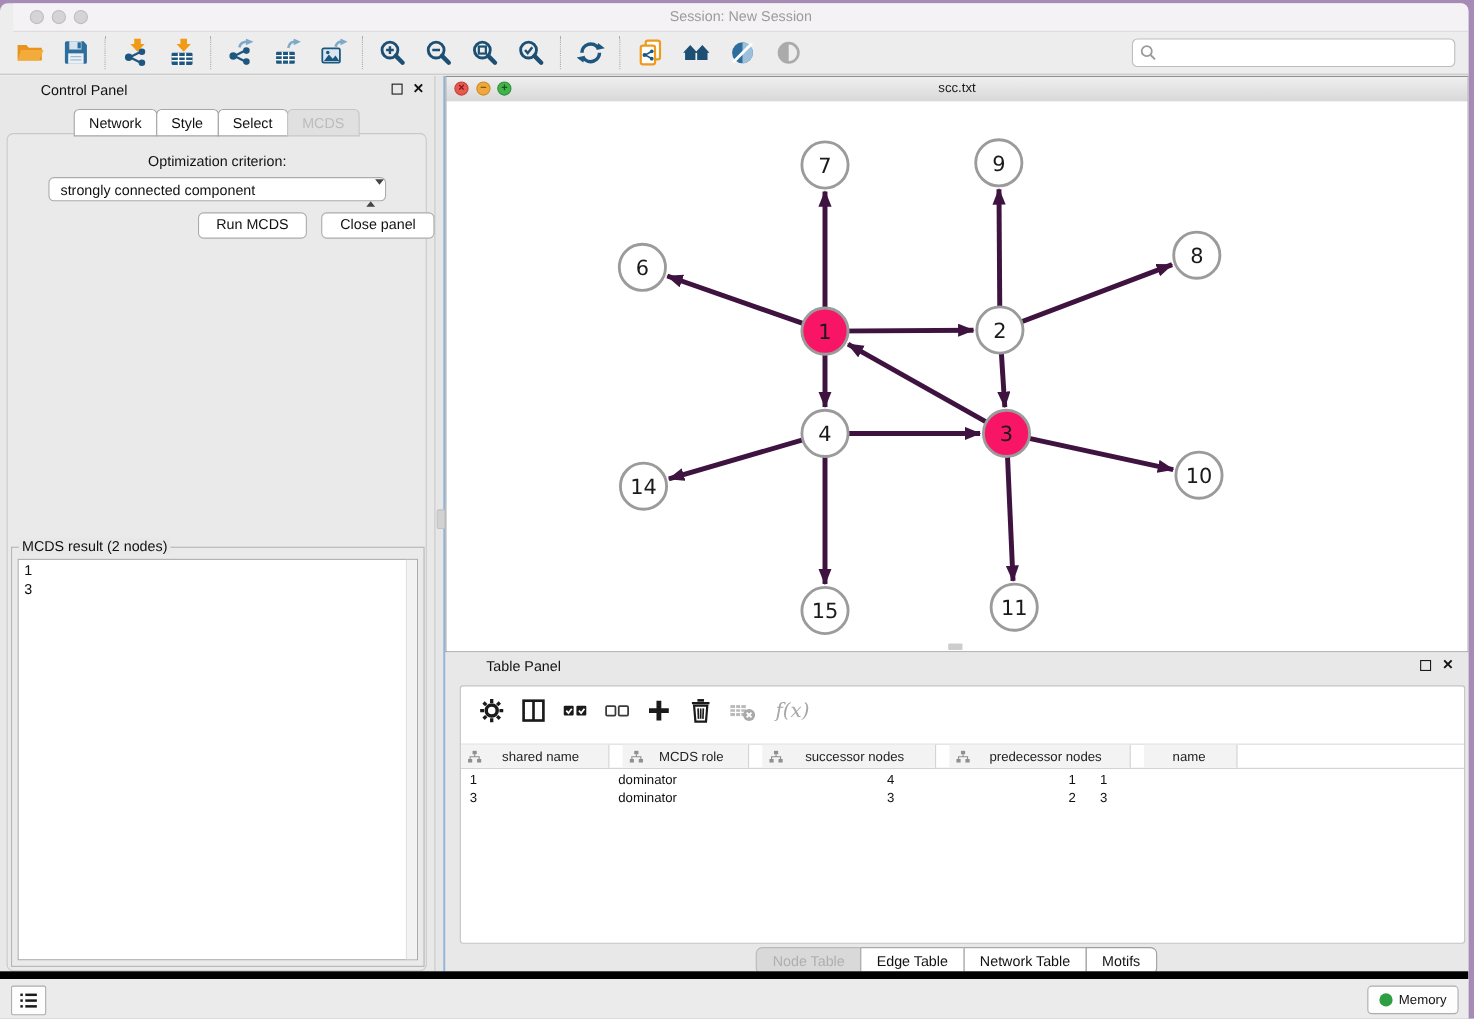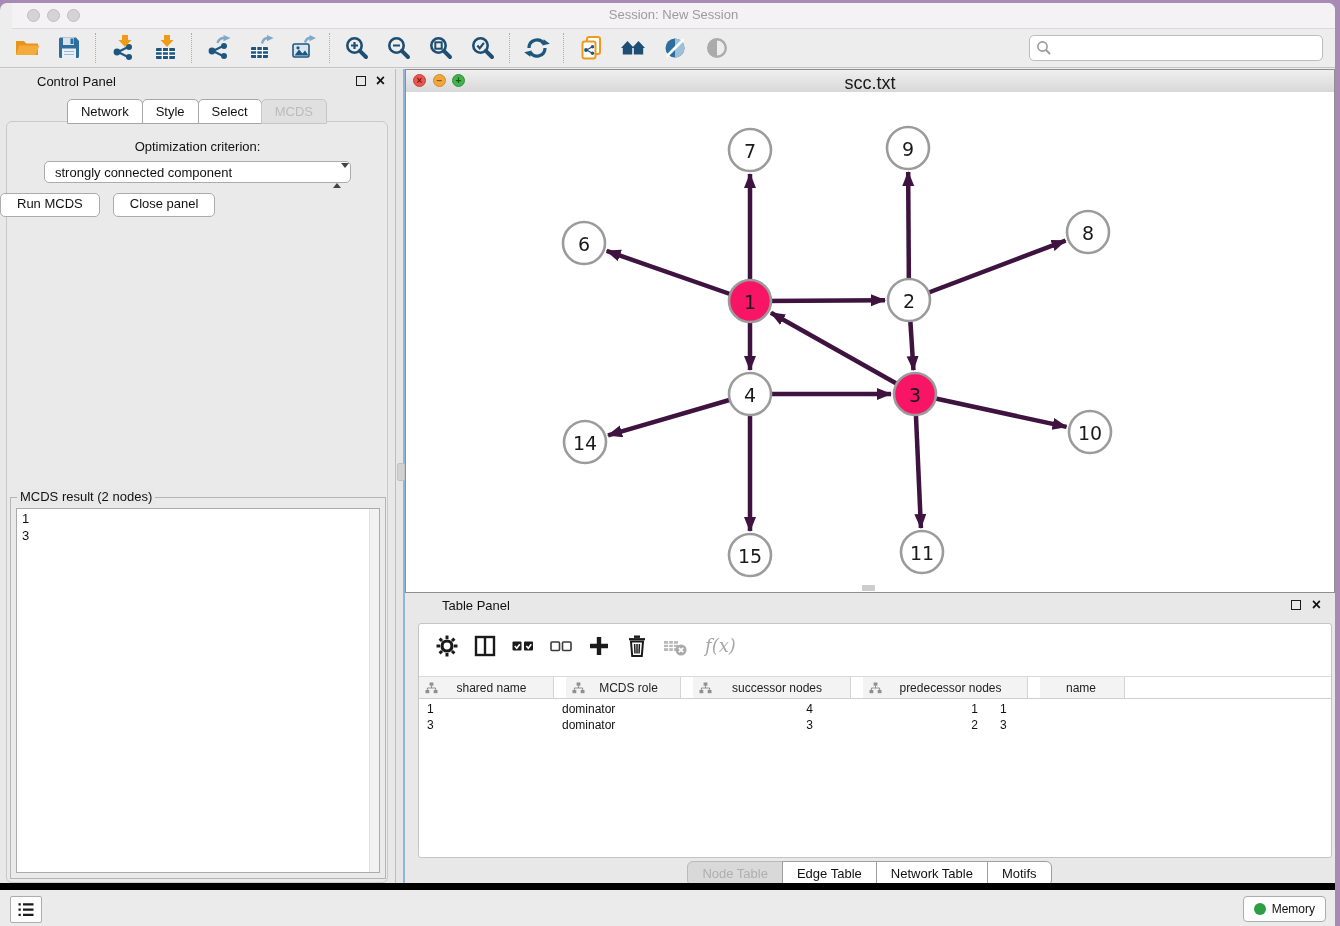--- a/index.html
+++ b/index.html
@@ -25,34 +25,34 @@
   .pclose{position:absolute;top:2px;font-size:16px;font-weight:bold;color:#111;line-height:20px;}
   .cp-surface{position:absolute;left:6px;right:7px;top:52px;bottom:10px;background:#EAEAEA;border:1px solid #C9C9C9;border-radius:6px;}
   .cp-tabs{position:absolute;top:30px;left:0;right:0;display:flex;justify-content:center;z-index:2;}
   .tab{height:23px;line-height:23px;padding:0 13px;background:#fff;border:1px solid #A6A6A6;margin-left:-1px;font-size:13px;color:#111;border-radius:5px 5px 0 0;}
   .tab.active{background:#E0E0E0;color:#BCBCBC;border-color:#C6C6C6;}
   .opt-label{position:absolute;top:70px;left:0;right:0;text-align:center;font-size:13px;color:#111;}
   .combo{position:absolute;top:92px;left:44px;right:44px;height:22px;background:#fff;border:1px solid #ACACAC;border-radius:5px;font-size:13px;line-height:22px;padding-left:10px;box-sizing:border-box;color:#111;}
   .combo .stepper{position:absolute;right:7px;top:3px;width:10px;}
   .arr-up{width:0;height:0;border-left:4px solid transparent;border-right:4px solid transparent;border-bottom:5px solid #444;margin-bottom:2px;}
   .arr-dn{width:0;height:0;border-left:4px solid transparent;border-right:4px solid transparent;border-top:5px solid #444;}
-  .btn-row{position:absolute;top:124px;left:0;right:0;display:flex;justify-content:flex-start;gap:13px;}
+  .btn-row{position:absolute;top:124px;left:0;right:0;display:flex;justify-content:flex-end;gap:13px;}
   .pbtn{height:22px;line-height:20px;padding:0 16px;background:#fff;border:1px solid #ABABAB;border-radius:5px;font-size:13px;color:#111;}
   .fieldset{position:absolute;left:10px;right:9px;top:428px;bottom:14px;border:1px solid #B5B5B5;}
   .legend{position:absolute;top:-9px;left:6px;background:#E8E8E8;padding:0 3px;font-size:13px;color:#111;}
   .resultbox{position:absolute;left:5px;right:5px;top:10px;bottom:5px;background:#fff;border:1px solid #ABABAB;}
   .resultbox .lines{padding:1px 5px;font-size:13px;line-height:17px;color:#111;white-space:pre-line;}
   .vscroll{position:absolute;top:0;bottom:0;right:0;width:9px;background:#F2F2F2;border-left:1px solid #E0E0E0;}
   
   .vsplit{position:absolute;top:66px;left:396px;width:9px;height:824px;background:#E6E6E6;border-right:2px solid #93B4D9;box-sizing:border-box;}
   .vhandle{position:absolute;top:394px;left:1px;width:6px;height:16px;background:#D2D2D2;border:1px solid #C2C2C2;border-radius:2px;}
   
   .netframe{position:absolute;top:66px;left:405px;width:930px;height:524px;background:#fff;border:1px solid #8F8F8F;box-sizing:border-box;}
   .ftitle{position:absolute;top:0;left:0;right:0;height:22px;background:linear-gradient(#EFEFEF,#D8D8D8);border-bottom:1px solid #ACACAC;}
-  .ftitle .fname{position:absolute;top:3px;left:0;right:0;text-align:center;font-size:18px;color:#1a1a1a;}
+  .ftitle .fname{position:absolute;top:3px;left:0;right:0;text-align:center;font-size:12px;color:#1a1a1a;}
   .flight{position:absolute;top:4px;width:13px;height:13px;border-radius:50%;box-sizing:border-box;font-size:10px;font-weight:bold;text-align:center;line-height:12px;}
   .fl-red{left:7px;background:#E65850;border:1px solid #C2423B;color:#7E1714;}
   .fl-yel{left:27px;background:#F0A83C;border:1px solid #CE8B27;color:#805710;}
   .fl-grn{left:46px;background:#43B14C;border:1px solid #2F923B;color:#155C1C;}
   .canvas{position:absolute;top:22px;left:0;width:928px;height:500px;background:#fff;}
   .hhandle{position:absolute;bottom:1px;left:456px;width:13px;height:6px;background:#CDCDCD;border-radius:1px;}
   
   .tpanel{position:absolute;top:590px;left:405px;width:930px;height:300px;background:#E8E8E8;}
   .tsurface{position:absolute;left:13px;right:3px;top:30px;bottom:35px;background:#fff;border:1px solid #C4C4C4;border-radius:3px;}
   .ttoolbar{position:absolute;top:0;left:0;right:0;height:44px;display:flex;align-items:center;padding-left:14px;gap:11px;}

